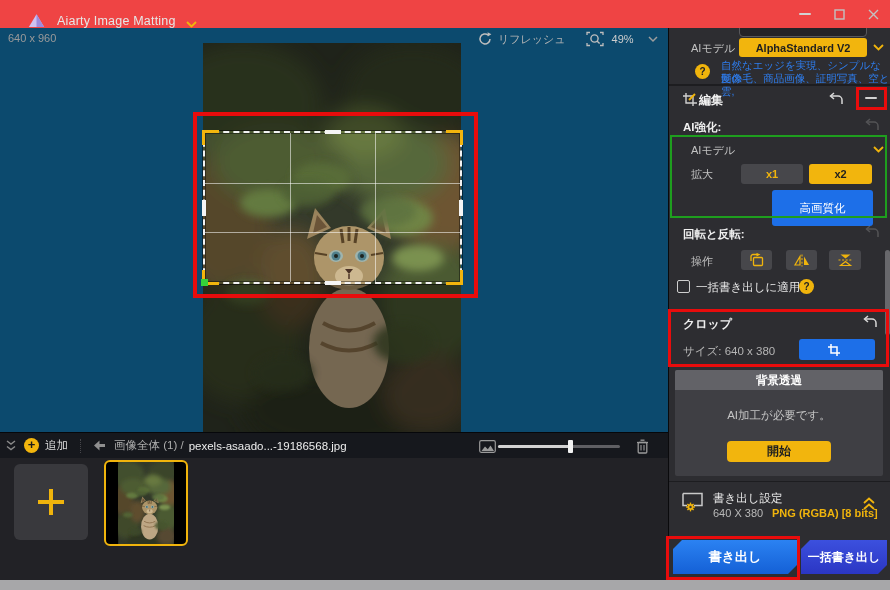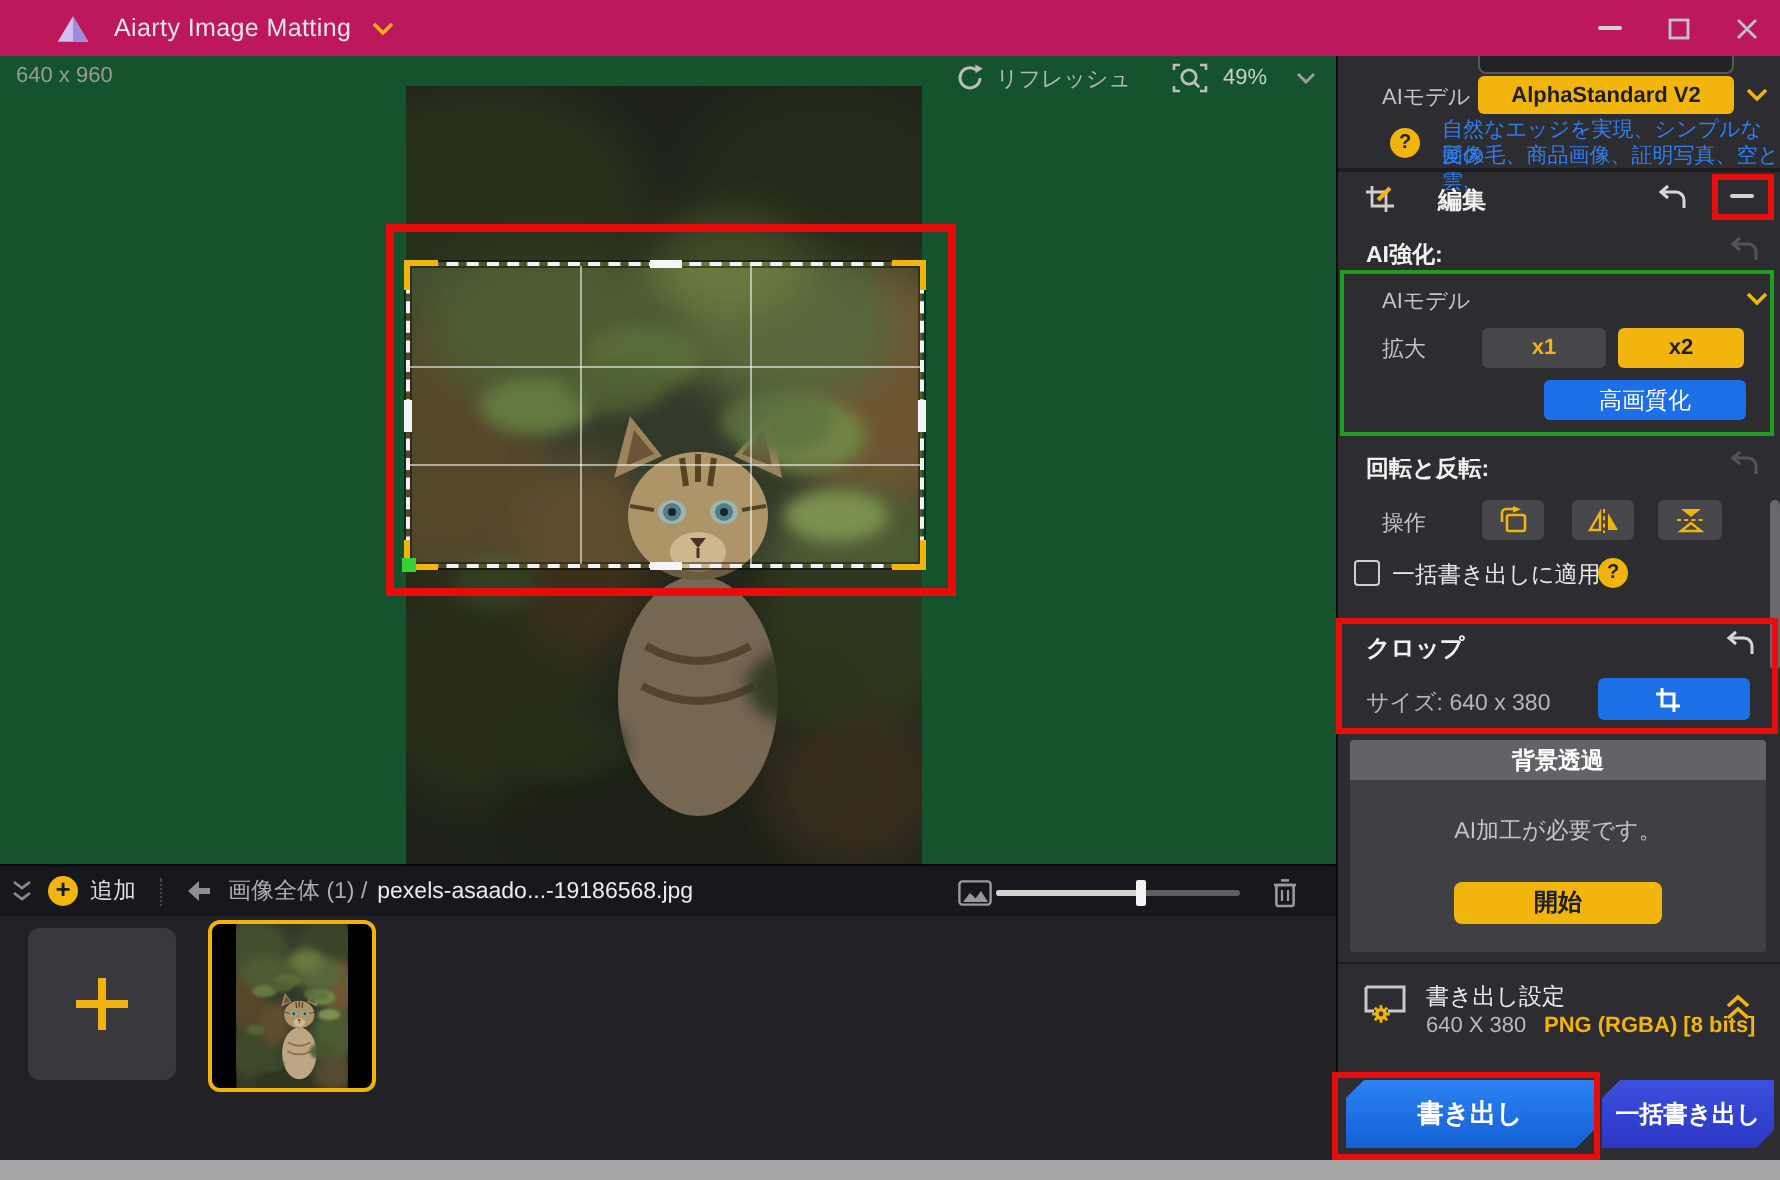--- a/index.html
+++ b/index.html
@@ -1,27 +1,27 @@
 <!DOCTYPE html>
 <html><head>
 <meta charset="utf-8">
 <style>
   *{margin:0;padding:0;box-sizing:border-box}
   html,body{width:890px;height:590px;overflow:hidden;background:#0b0b0d;
     font-family:"Liberation Sans",sans-serif;-webkit-font-smoothing:antialiased}
   .app{position:absolute;left:0;top:0;width:890px;height:590px;background:#131316;color:#ddd;overflow:hidden}
   
-  .titlebar{position:absolute;left:0;top:0;width:890px;height:28px;background:#be185d;display:flex;align-items:center}
+  .titlebar{position:absolute;left:0;top:0;width:890px;height:28px;background:#ef4444;display:flex;align-items:flex-end}
   .logo{width:17px;height:15px;margin-left:28px}
   .apptitle{margin-left:12px;font-size:12.5px;color:#e6e6e6;letter-spacing:.2px}
   .title-chev{margin-left:10px}
   .wincontrols{position:absolute;right:0;top:0;height:28px;display:flex;align-items:center}
   .winbtn{width:34px;height:28px;display:flex;align-items:center;justify-content:center;cursor:default}
   
-  .canvas{position:absolute;left:0;top:28px;width:668px;height:404px;background:#14532d}
+  .canvas{position:absolute;left:0;top:28px;width:668px;height:404px;background:#0c4a6e}
   .dims{position:absolute;left:8px;top:4px;font-size:11px;color:#9a9a9a}
   .ctoolbar{position:absolute;left:478px;top:0;height:22px;display:flex;align-items:center;gap:6px}
   .ctool-label{font-size:11px;color:#b5b5b5}
   .zoomval{font-size:11px;color:#cdcdcd;margin-left:2px}
   .imgwrap{position:absolute;left:203px;top:15px;width:258px;height:390px;overflow:hidden}
   .shade{position:absolute;left:0;width:258px;background:rgba(0,0,0,.38)}
   .shade.top{top:0;height:88px}
   .shade.bot{top:241px;height:149px}
   .cropbox{position:absolute;left:203px;top:103px;width:259px;height:153px;border:2px dashed #f2f2f2;
     box-shadow:0 0 0 1px rgba(0,0,0,.5), inset 0 0 0 1px rgba(0,0,0,.4)}
@@ -298,21 +298,21 @@
     <div class="hint" style="left:52px;top:44px">髪の毛、商品画像、証明写真、空と雲,</div>
     <div class="hint" style="left:52px;top:31px">自然なエッジを実現、シンプルな画像</div>
 
     <div class="sep" style="top:56px"></div>
 
     <svg width="16" height="15" style="position:absolute;left:13px;top:64px">
       <path d="M4 1 V11 H15" stroke="#d0d0d0" stroke-width="1.4" fill="none"></path>
       <path d="M1 4 H11 V14" stroke="#d0d0d0" stroke-width="1.4" fill="none"></path>
       <path d="M7 8 L13 2" stroke="#f0b40c" stroke-width="2" fill="none"></path>
     </svg>
-    <span class="ptitle" style="left:50px;top:64px">編集</span>
+    <span class="ptitle" style="left:30px;top:64px">編集</span>
     <svg width="15" height="13" style="position:absolute;left:160px;top:64px">
       <path d="M5 1 L1.5 4 L5 7" fill="none" stroke="#d8d8d8" stroke-width="1.5"></path>
       <path d="M2 4 H9 a4 4 0 0 1 4 4 v4" fill="none" stroke="#d8d8d8" stroke-width="1.5"></path>
     </svg>
     <div style="position:absolute;left:196px;top:69px">
         <div class="minusbar"></div>
       </div>
 
     <span class="ptitle" style="left:14px;top:92px;font-size:11.5px">AI強化:</span>
     <svg width="15" height="13" style="position:absolute;left:196px;top:90px;opacity:.35">
@@ -323,21 +323,21 @@
     <span class="plabel" style="left:22px;top:115px">AIモデル</span>
     <div class="chevbtn" style="left:200px;top:112px">
       <svg width="11" height="7">
           <path d="M1 1 L5.5 5.5 L10 1" stroke="#f0b40c" stroke-width="1.8" fill="none"></path>
         </svg>
     </div>
 
     <span class="plabel" style="left:22px;top:139px">拡大</span>
     <div class="graybtn x1" style="left:72px;top:136px;width:62px">x1</div>
     <div class="yellowbtn" style="left:140px;top:136px;width:63px">x2</div>
-    <div class="bluebtn" style="left:103px;top:162px;width:101px;height:20px">高画質化</div>
+    <div class="bluebtn" style="left:103px;top:162px;width:101px;height:36px">高画質化</div>
 
     <span class="ptitle" style="left:14px;top:199px;font-size:11.5px">回転と反転:</span>
     <svg width="15" height="13" style="position:absolute;left:196px;top:197px;opacity:.35">
       <path d="M5 1 L1.5 4 L5 7" fill="none" stroke="#9a9a9a" stroke-width="1.5"></path>
       <path d="M2 4 H9 a4 4 0 0 1 4 4 v4" fill="none" stroke="#9a9a9a" stroke-width="1.5"></path>
     </svg>
     <span class="plabel" style="left:22px;top:226px">操作</span>
     <div class="graybtn" style="left:72px;top:222px;width:31px">
       <svg width="16" height="14" viewBox="0 0 16 14">
         <rect x="4.5" y="4.5" width="9" height="8" rx="1" fill="none" stroke="#f0b40c" stroke-width="1.3"></rect>

